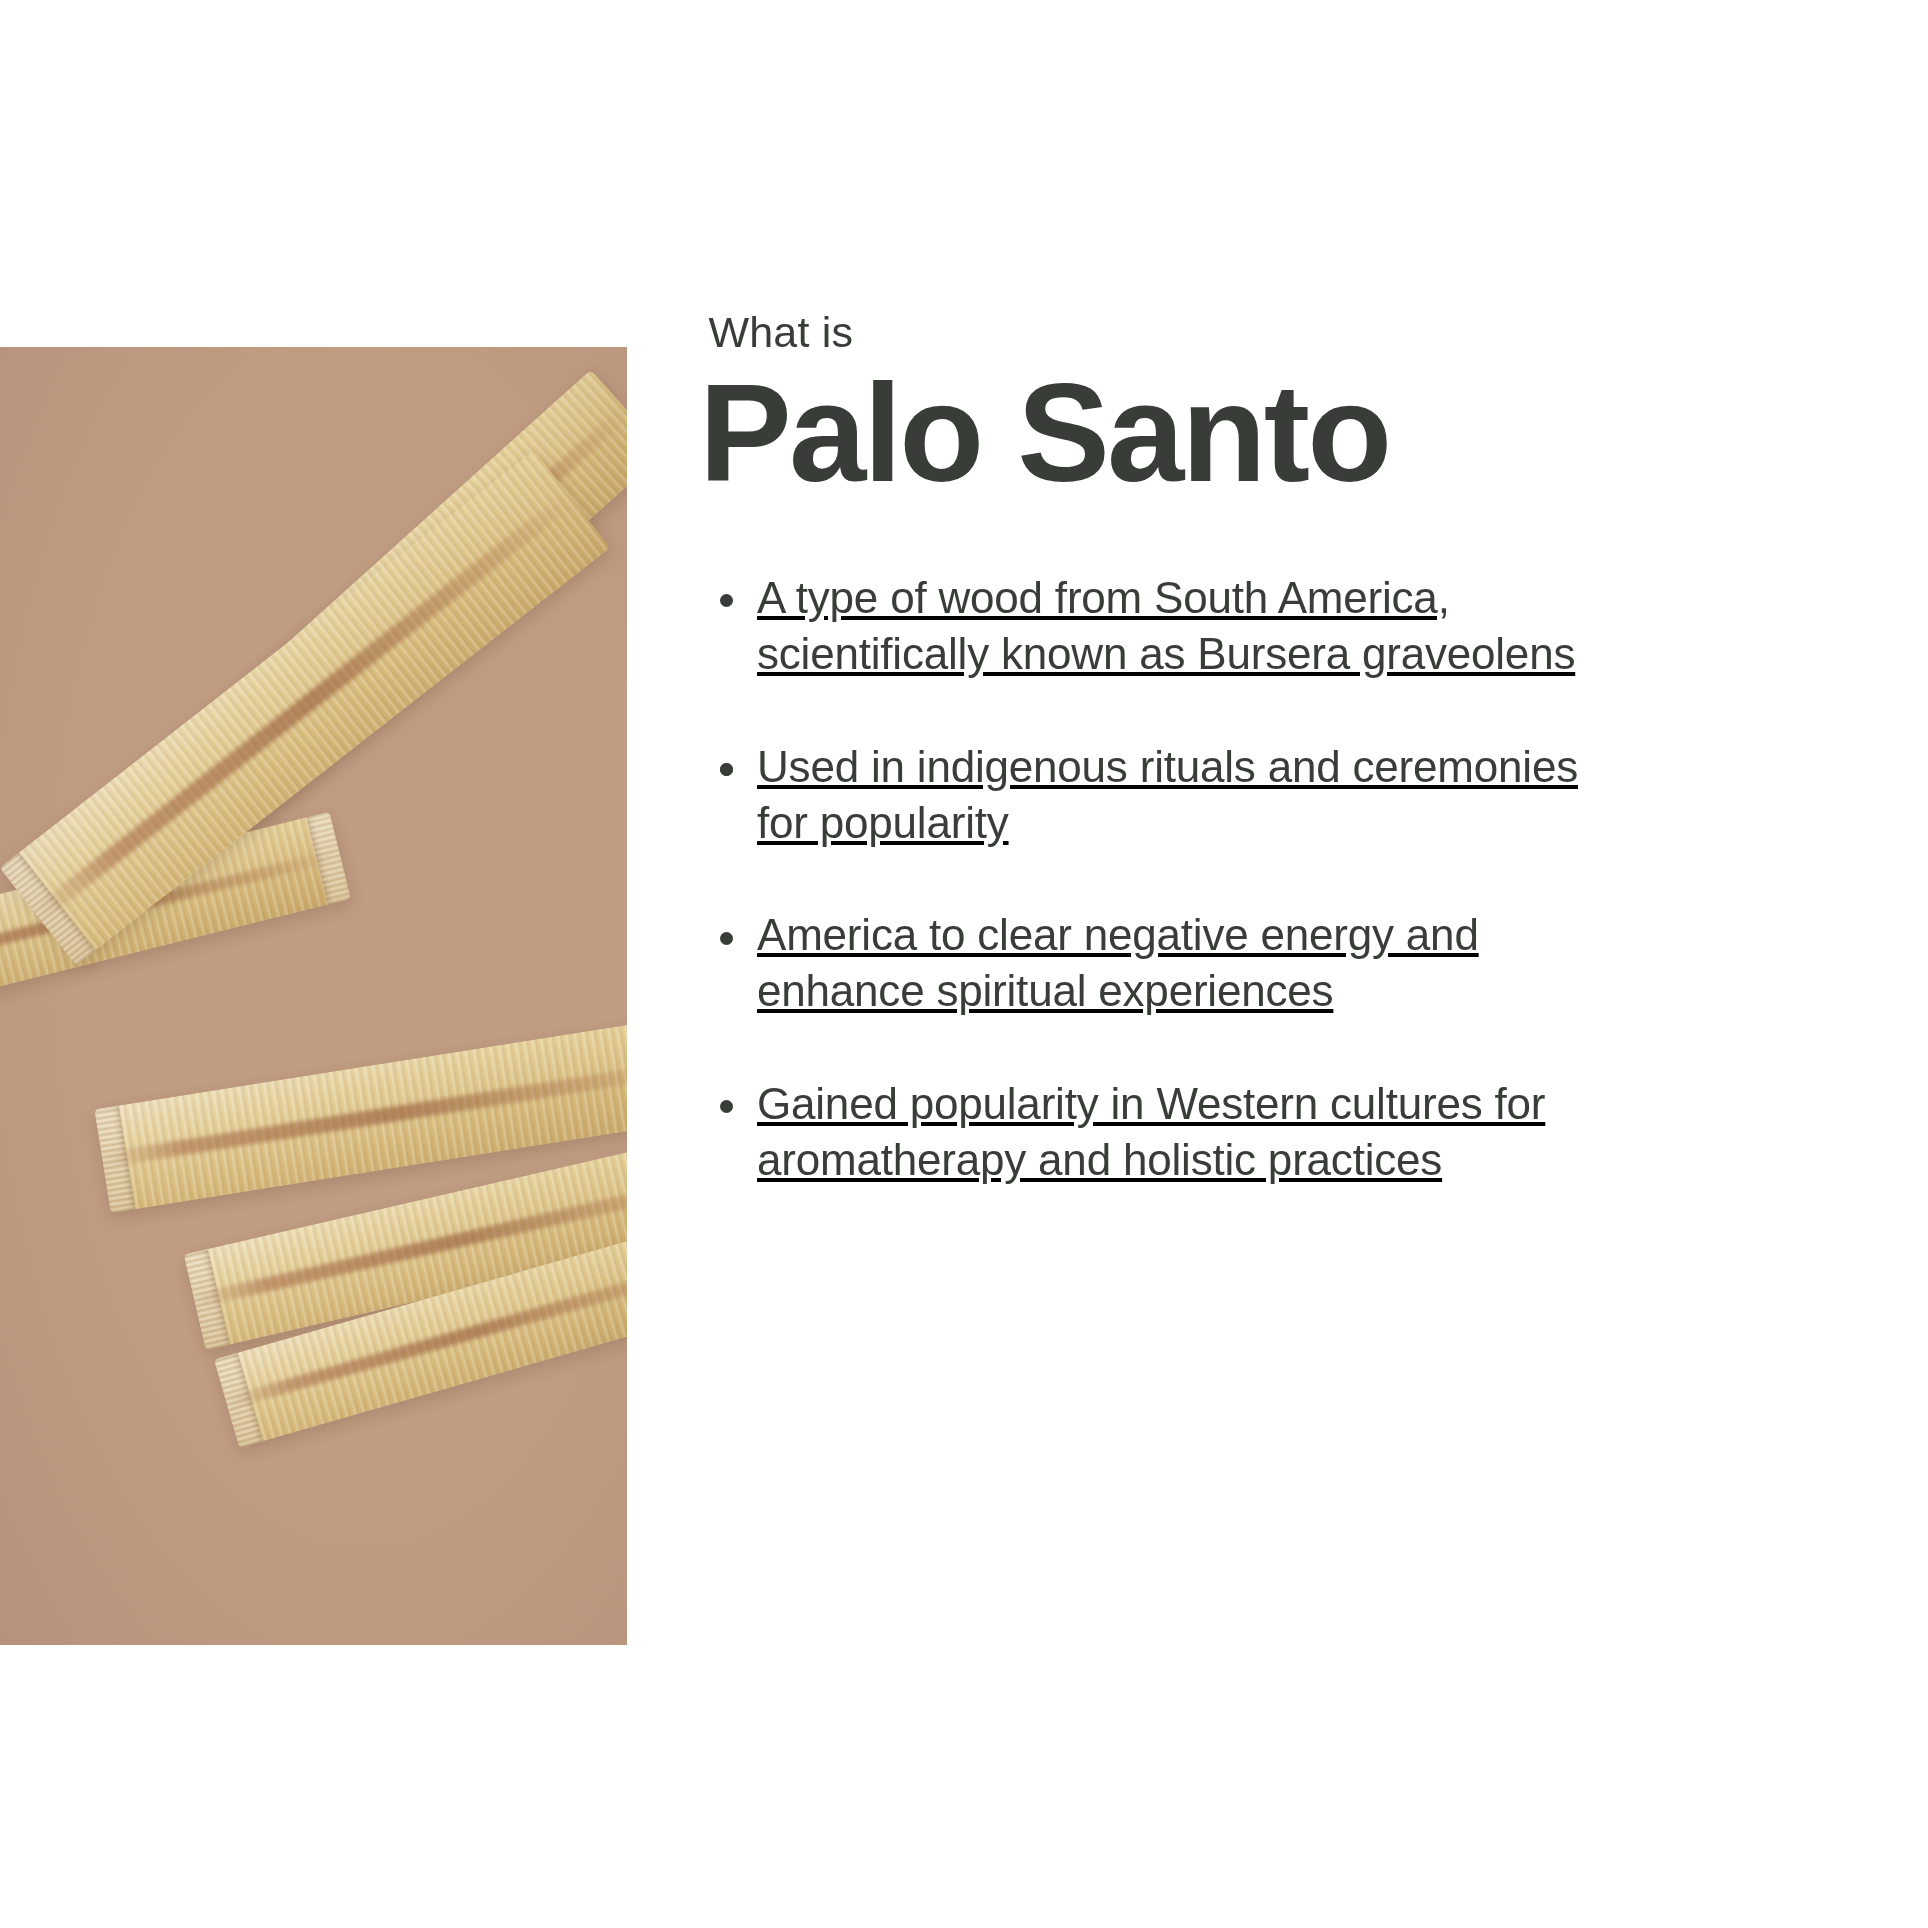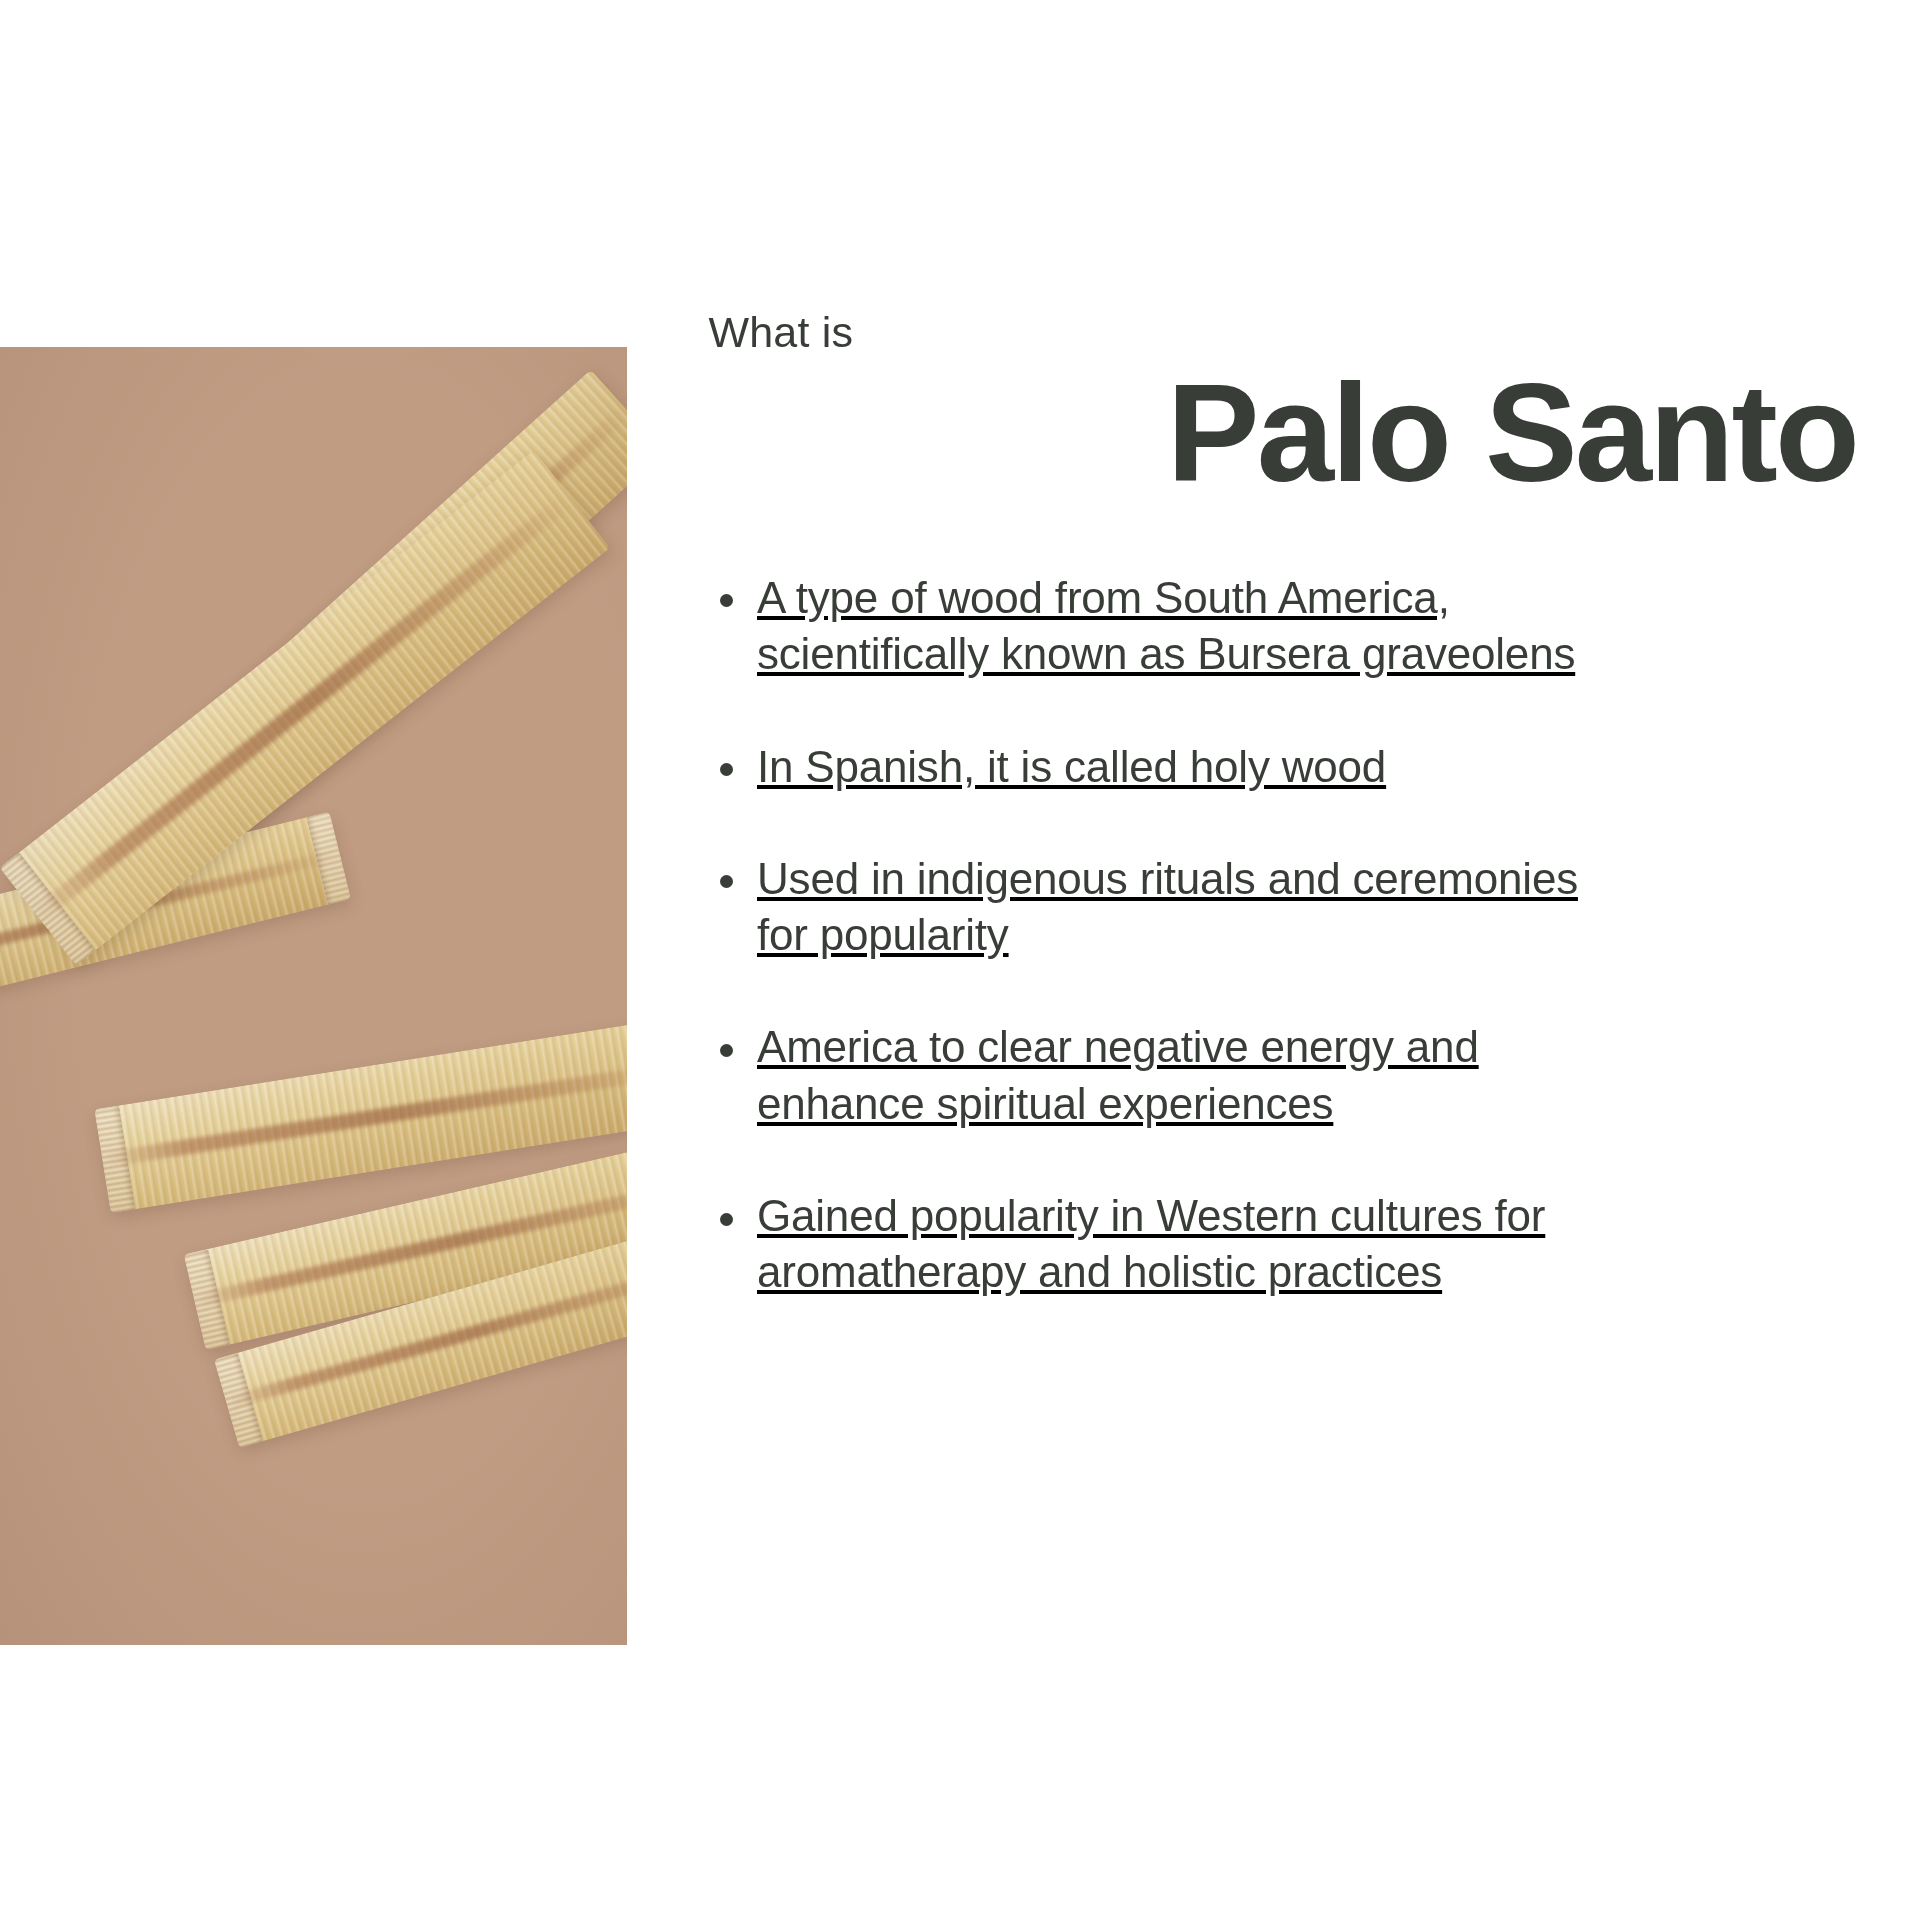--- a/index.html
+++ b/index.html
@@ -135,21 +135,20 @@
     margin: 0 0 3.8px 9.4px;
   }
 
   .headline {
     font-size: 139px;
     font-weight: 700;
     color: #383D38;
     letter-spacing: -2.8px;
     line-height: 1.08;
     margin: 0 0 62px 0;
-    text-align: right;
   }
 
   ul.bullets {
     list-style: none;
     margin: 0;
     padding: 0;
     text-decoration: underline;
   }
 
   ul.bullets li {
@@ -210,21 +209,20 @@
 
     <ul class="bullets">
       <li>
         <span class="dot"></span>
         <span>A type of wood from South America,</span>
         <br>
         <span>scientifically known as Bursera graveolens</span>
       </li>
       <li>
         <span class="dot"></span>
-        <span>In Spanish, it is called holy wood</span>
       </li>
       <li>
         <span class="dot"></span>
         <span>Used in indigenous rituals and ceremonies</span>
         <br>
         <span>for popularity</span>
       </li>
       <li>
         <span class="dot"></span>
         <span>America to clear negative energy and</span>

